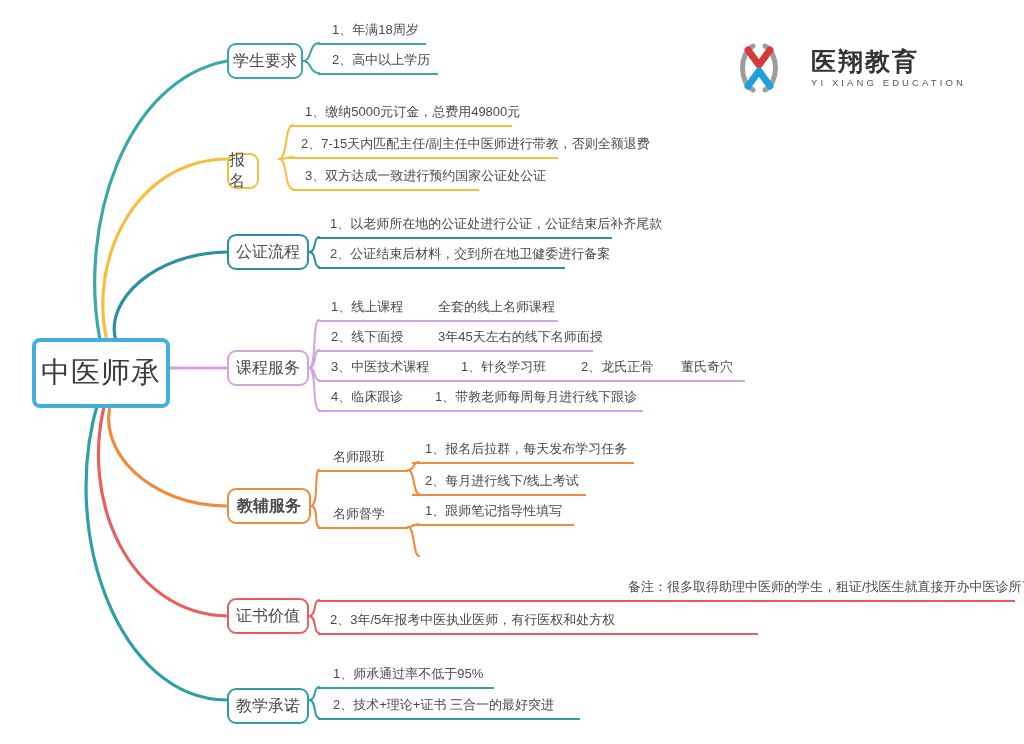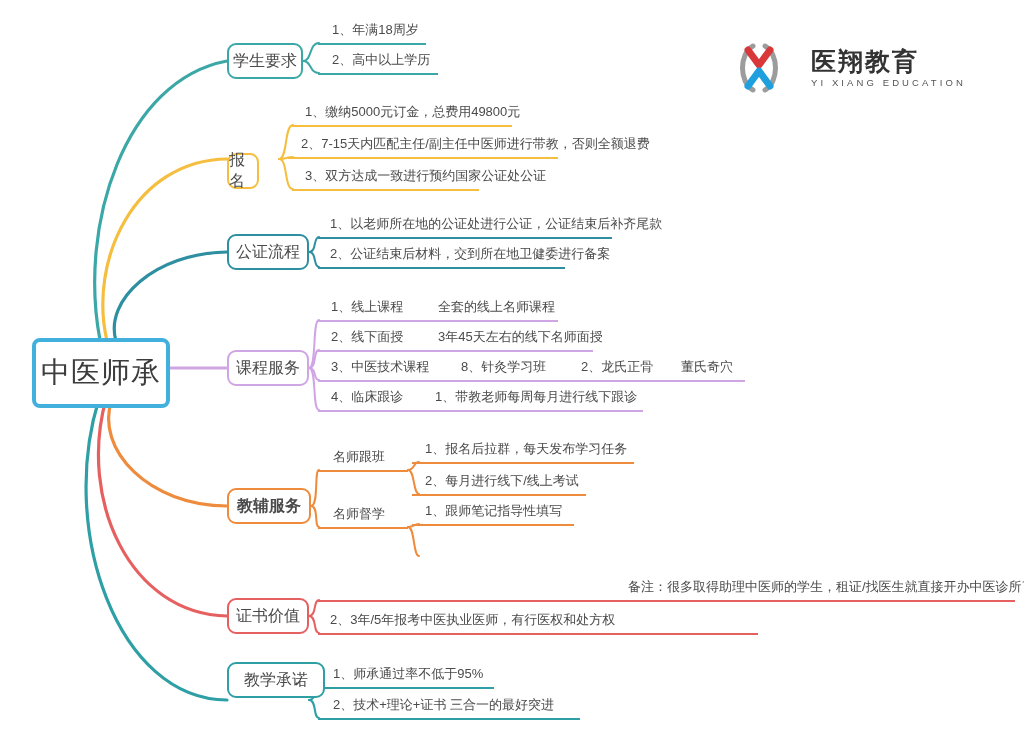--- a/index.html
+++ b/index.html
@@ -95,21 +95,21 @@
   </div>
 
   <div class="root-box">中医师承</div>
 
   <div class="branch-box b-tealb" style="left:227px;top:43px;width:76px">学生要求</div>
   <div class="branch-box b-yel" style="left:227px;top:153px;width:32px">报名</div>
   <div class="branch-box b-teald" style="left:227px;top:234px;width:82px">公证流程</div>
   <div class="branch-box b-pur" style="left:227px;top:350px;width:82px">课程服务</div>
   <div class="branch-box b-org" style="left:227px;top:488px;width:84px">教辅服务</div>
   <div class="branch-box b-red" style="left:227px;top:598px;width:82px">证书价值</div>
-  <div class="branch-box b-tealm" style="left:227px;top:662px;width:98px">教学承诺</div>
+  <div class="branch-box b-tealm" style="left:227px;top:688px;width:82px">教学承诺</div>
 
   <div class="row u-tealb" style="left:318px;top:19px;width:108px">
     <span style="left:14px">1、年满18周岁</span>
   </div>
   <div class="row u-tealb" style="left:318px;top:49px;width:120px">
     <span style="left:14px">2、高中以上学历</span>
   </div>
 
   <div class="row u-yel" style="left:292px;top:101px;width:220px">
     <span style="left:13px">1、缴纳5000元订金，总费用49800元</span>
@@ -131,21 +131,21 @@
   <div class="row u-pur" style="left:318px;top:296px;width:240px">
     <span style="left:13px">1、线上课程</span>
     <span style="left:120px">全套的线上名师课程</span>
   </div>
   <div class="row u-pur" style="left:318px;top:326px;width:275px">
     <span style="left:13px">2、线下面授</span>
     <span style="left:120px">3年45天左右的线下名师面授</span>
   </div>
   <div class="row u-pur" style="left:318px;top:356px;width:427px">
     <span style="left:13px">3、中医技术课程</span>
-    <span style="left:143px">8、针灸学习班</span>
+    <span style="left:143px">1、针灸学习班</span>
     <span style="left:263px">2、龙氏正骨</span>
     <span style="left:363px">董氏奇穴</span>
   </div>
   <div class="row u-pur" style="left:318px;top:386px;width:325px">
     <span style="left:13px">4、临床跟诊</span>
     <span style="left:117px">1、带教老师每周每月进行线下跟诊</span>
   </div>
 
   <div class="row u-org" style="left:318px;top:446px;width:90px">
     <span style="left:15px">名师跟班</span>

